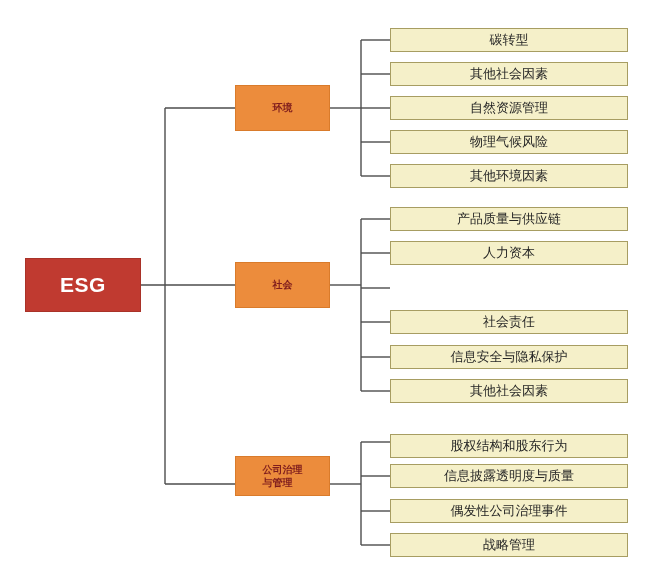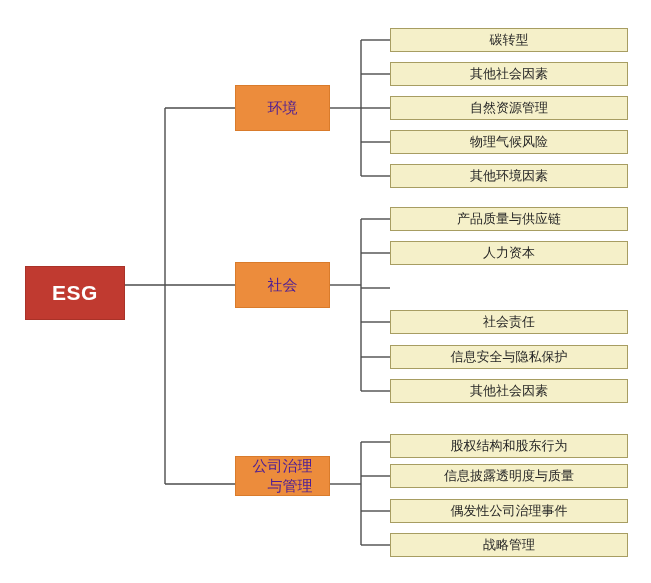--- a/index.html
+++ b/index.html
@@ -20,44 +20,43 @@
     left: 0;
     top: 0;
     pointer-events: none;
   }
   .node {
     position: absolute;
     box-sizing: border-box;
     display: flex;
     align-items: center;
     justify-content: center;
-    text-align: right;
+    text-align: left;
   }
   .root-node {
     left: 25px;
     top: 258px;
-    width: 100px;
+    width: 116px;
     height: 54px;
     background: #c03a30;
     border: 1px solid #a5још;
     border: 1px solid #a93228;
     color: #ffffff;
     font-weight: bold;
     font-size: 21px;
     letter-spacing: 0.5px;
-    margin-top: 8px;
   }
   .branch-node {
     left: 235px;
     width: 95px;
     background: #ec8c3c;
     border: 1px solid #d97b2b;
-    color: #4c1d95;
-    font-weight: normal;
-    font-size: 15px;
+    color: #7f1d1d;
+    font-weight: bold;
+    font-size: 10px;
     line-height: 1.35;
     white-space: pre-line;
   }
   .branch-env   { top: 85px;  height: 46px; }
   .branch-soc   { top: 262px; height: 46px; }
   .branch-gov   { top: 456px; height: 40px; }
   .leaf-node {
     left: 390px;
     width: 238px;
     height: 24px;

